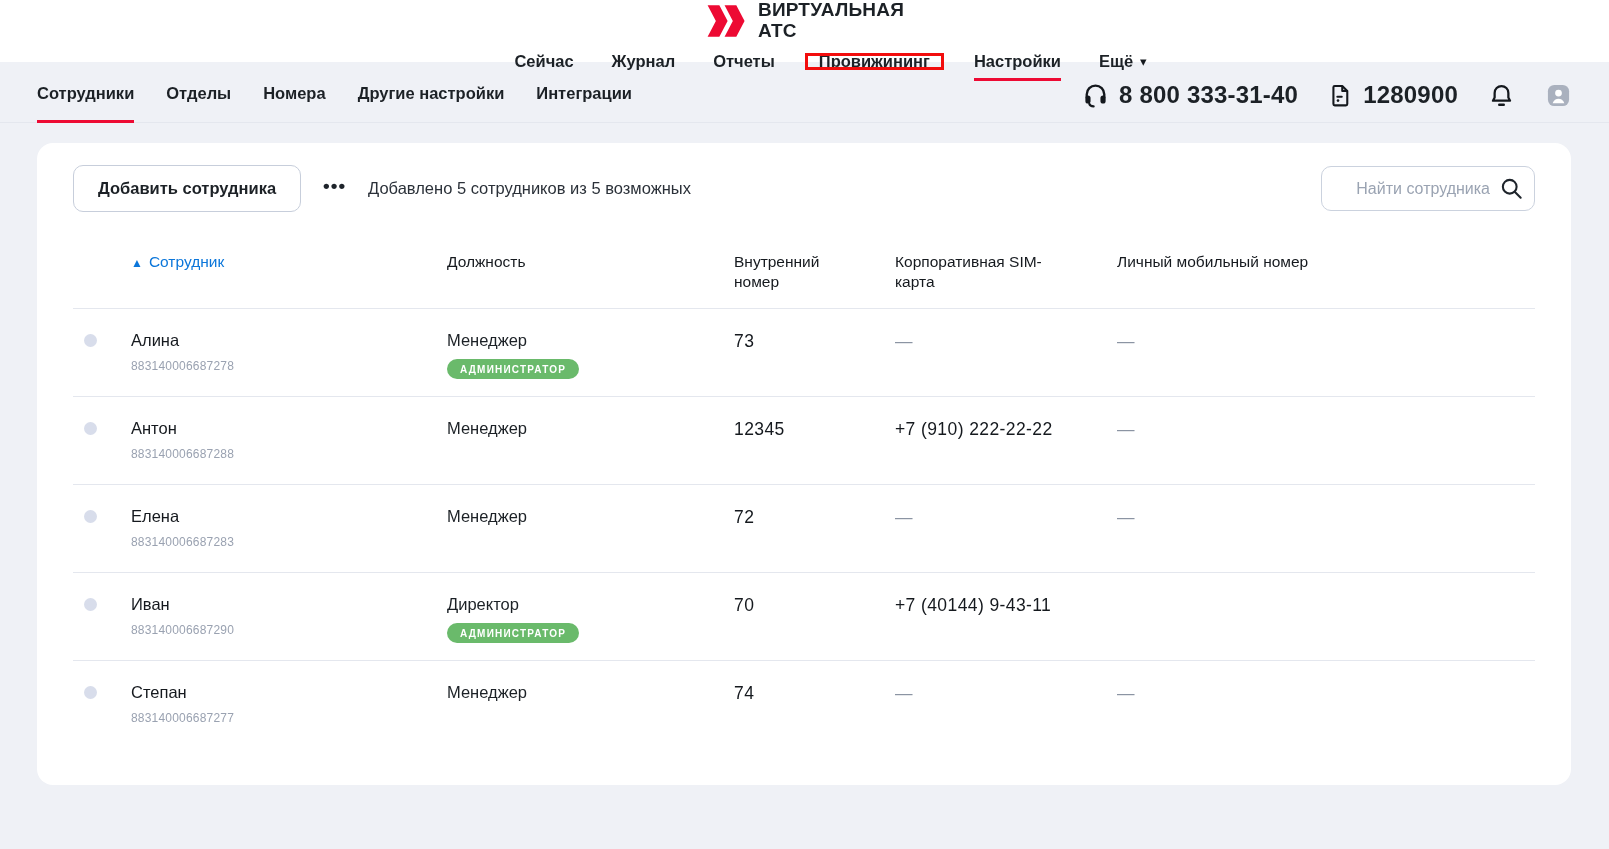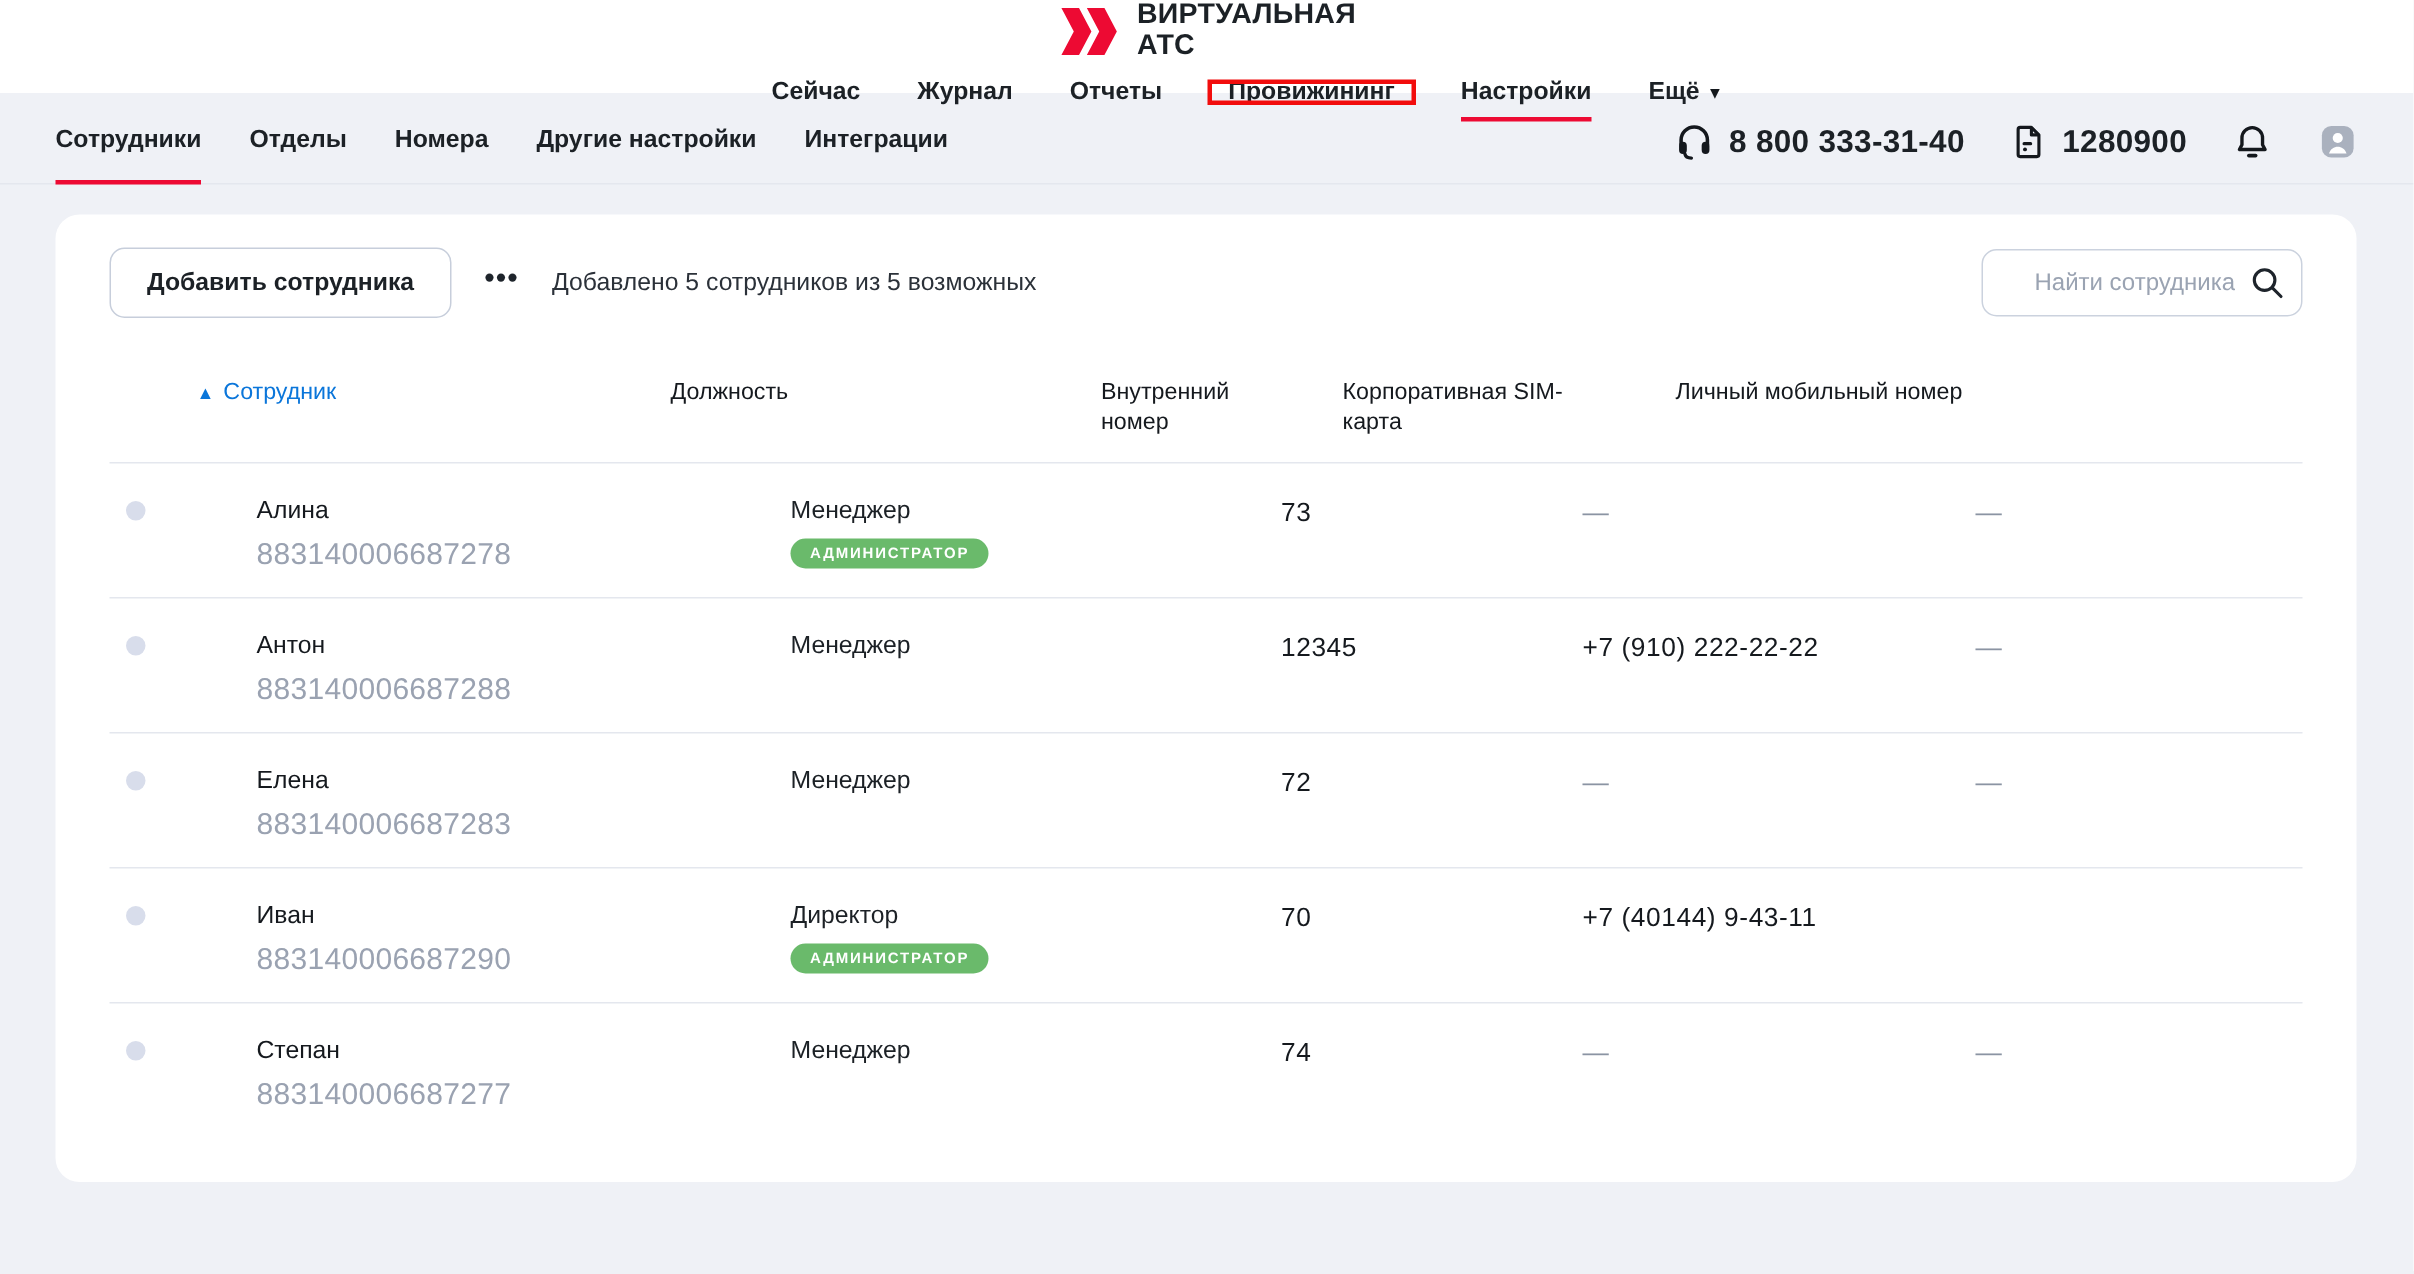--- a/index.html
+++ b/index.html
@@ -33,21 +33,21 @@
     padding:0 19px; font-weight:700; font-size:16.5px; color:var(--text-dark); cursor:pointer;
   }
   .nav-item.annotated { outline:3px solid var(--annotation-red); outline-offset:-14px; }
   .nav-item.annotated .nav-label { padding:10px 6px; }
   .nav-item.active::after {
     content:""; position:absolute; left:19px; right:19px; bottom:0; height:3.5px;
     background:var(--brand-red);
   }
   .caret { font-size:13px; margin-left:7px; color:#14181d; }
   .top-right { margin-left:auto; display:flex; align-items:center; gap:30px; }
-  .contact { display:flex; align-items:center; gap:10px; font-weight:700; font-size:21px; letter-spacing:.2px; }
+  .contact { display:flex; align-items:center; gap:10px; font-weight:700; font-size:24px; letter-spacing:.2px; }
   .iconbtn { background:none; border:none; cursor:pointer; display:flex; align-items:center; }
   
   .tabsbar { padding:0 37px; border-bottom:1px solid var(--line); display:flex; }
   .tab {
     margin-right:32px; padding:22px 0 19px; font-weight:700; font-size:16.5px;
     position:relative; cursor:pointer; color:var(--text-dark);
   }
   .tab.active::after {
     content:""; position:absolute; left:0; right:0; bottom:-1px; height:3.5px; background:var(--brand-red);
   }
@@ -84,27 +84,27 @@
   .thead { border-bottom:1px solid var(--line); padding:14px 0 16px; }
   .th {
     font-weight:400; font-size:15.5px; padding-left:12px; line-height:1.3; color:#15191e;
     align-self:start;
     margin-top:12px;
   }
   .th.sorted { color:var(--link-blue); cursor:pointer; }
   .sort-tri { font-size:12px; margin-right:6px; }
   .th-ext { max-width:118px; }
   .th-sim { max-width:160px; }
-  .row { border-bottom:1px solid var(--line); min-height:88px; padding:22px 0 16px;gap:40px; }
+  .row { border-bottom:1px solid var(--line); min-height:88px; padding:22px 0 16px; }
   .row:last-child { border-bottom:none; }
   .dotcell { padding-left:11px; padding-top:3px; }
   .status-dot { width:13px; height:13px; border-radius:50%; background:#d8ddeb; }
   .cell { padding-left:12px; font-size:16.5px; }
   .emp-name { font-size:16.5px; color:#15191e; }
-  .emp-id { margin-top:9px; font-size:20px; color:var(--text-muted); letter-spacing:.2px; }
+  .emp-id { margin-top:9px; font-size:12px; color:var(--text-muted); letter-spacing:.2px; }
   .role-badge {
     display:inline-block; margin-top:9px; background:var(--badge-green); color:#fff;
     font-weight:700; font-size:10px; letter-spacing:1.2px; border-radius:12px;
     padding:5px 13px 4px; text-transform:uppercase;
   }
   .num { font-size:17.5px; letter-spacing:.4px; color:#15191e; }
   .dash { color:#8b94a3; }
 </style>
 </head>
 <body>

